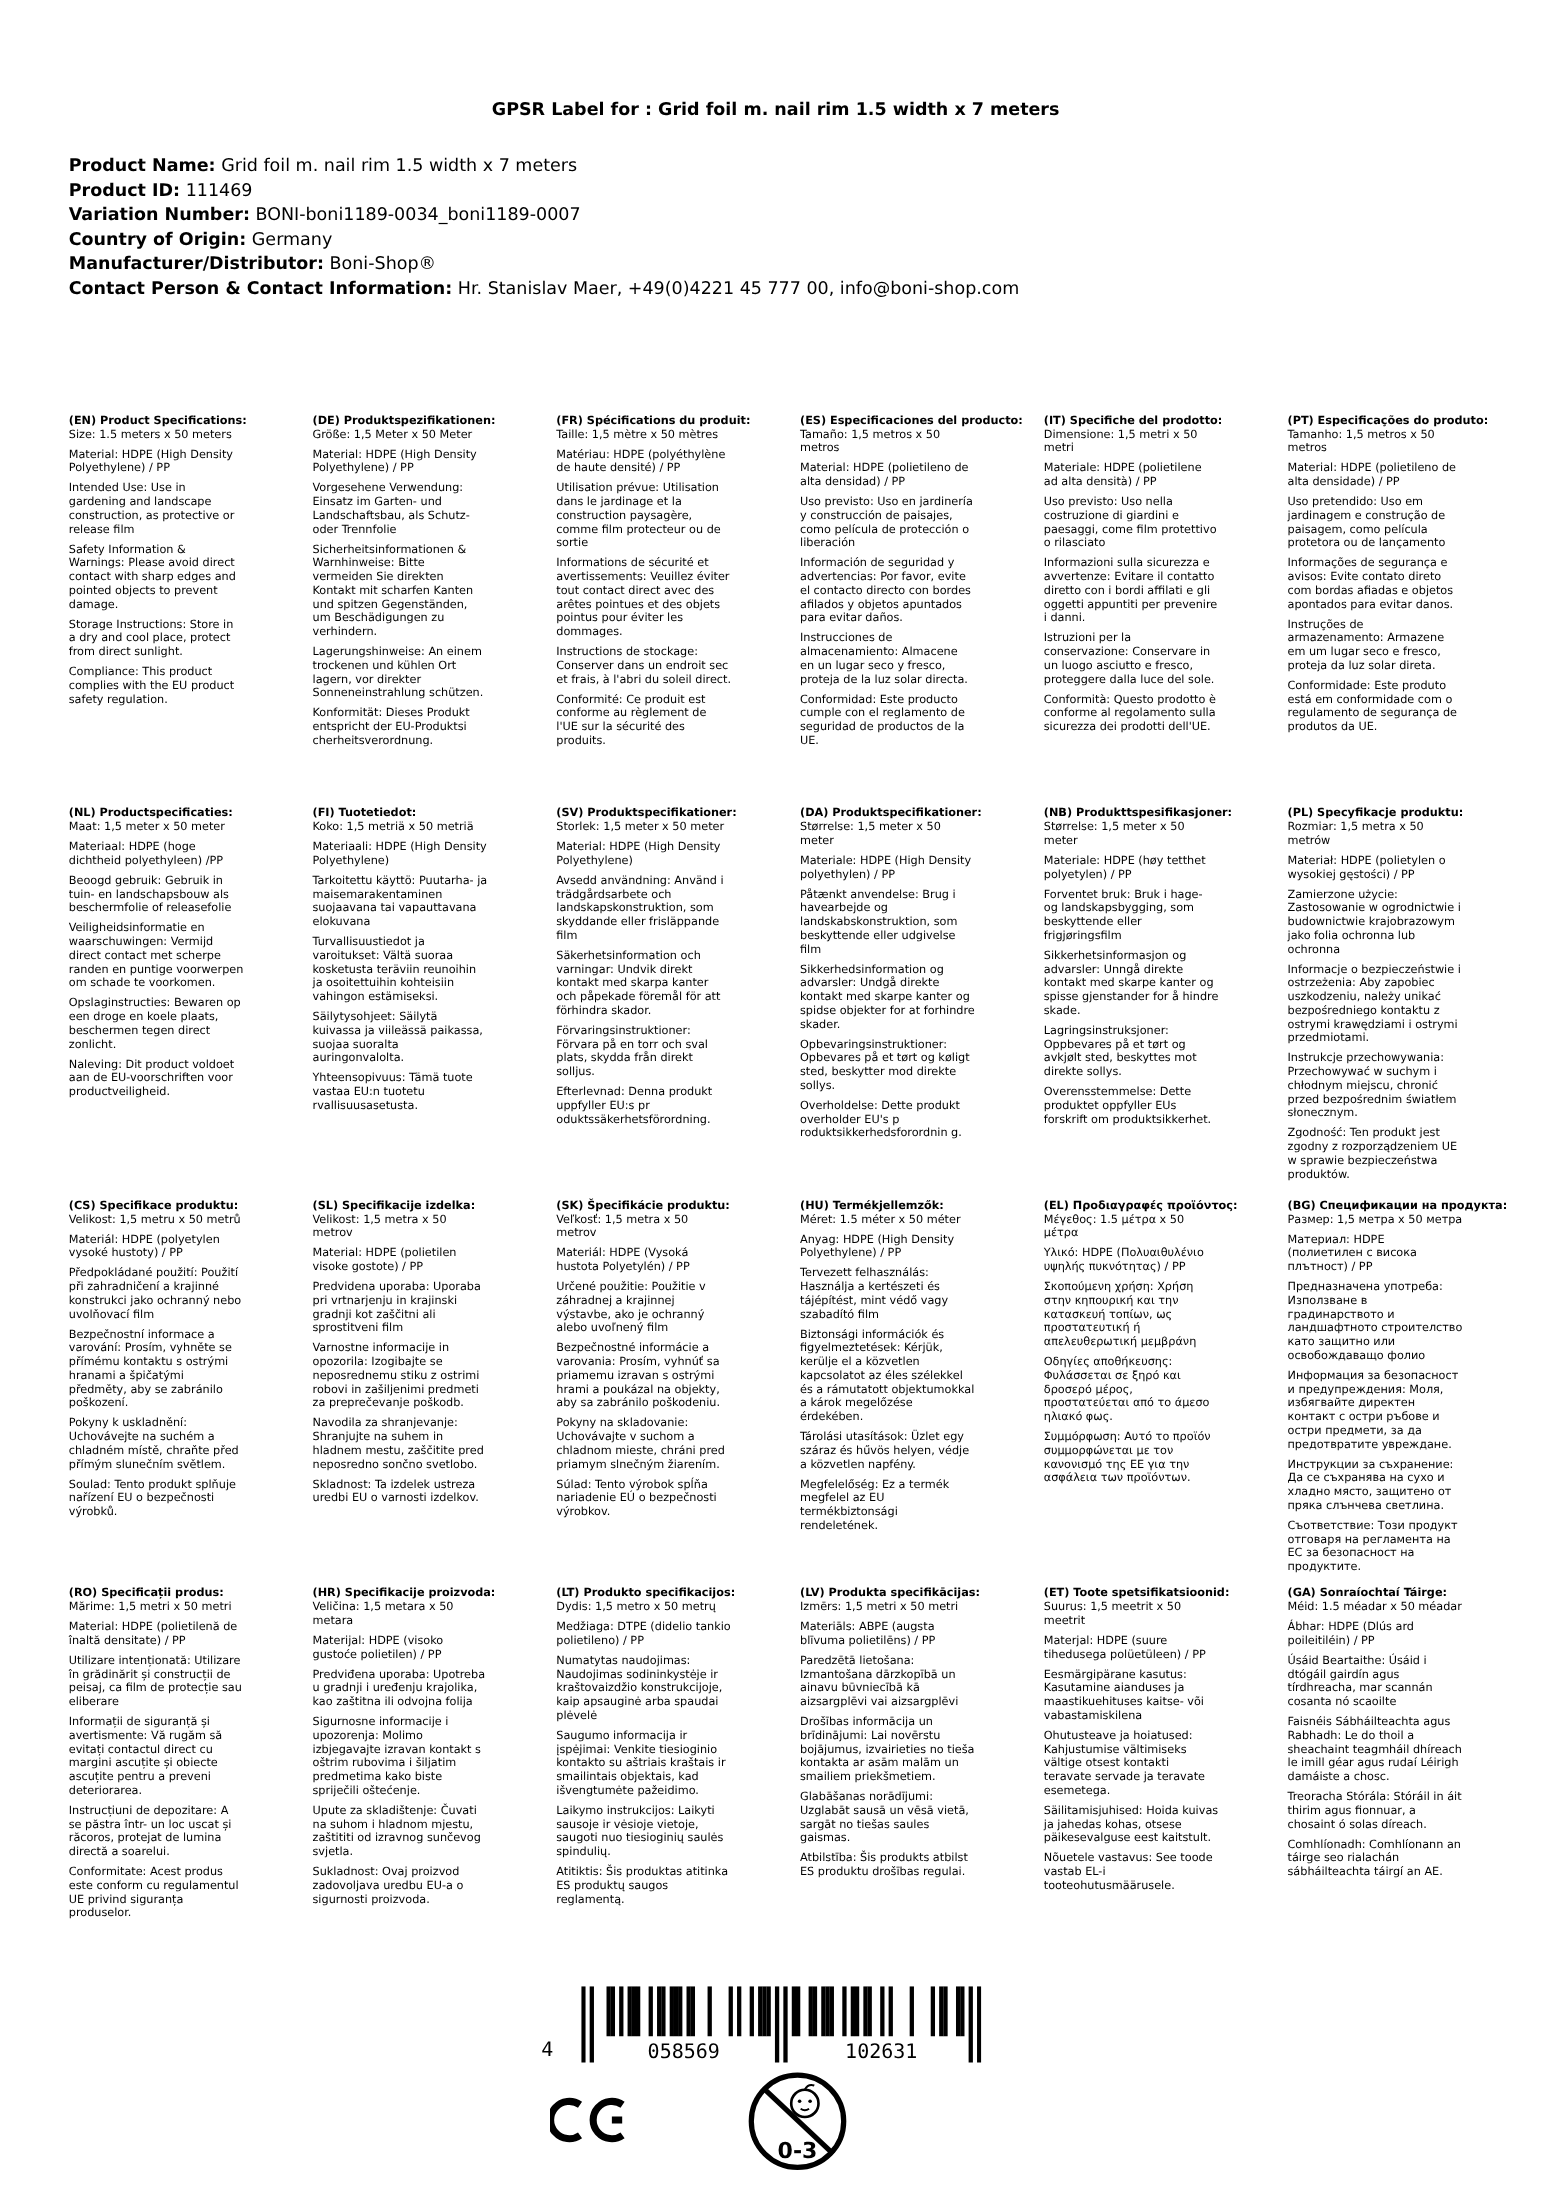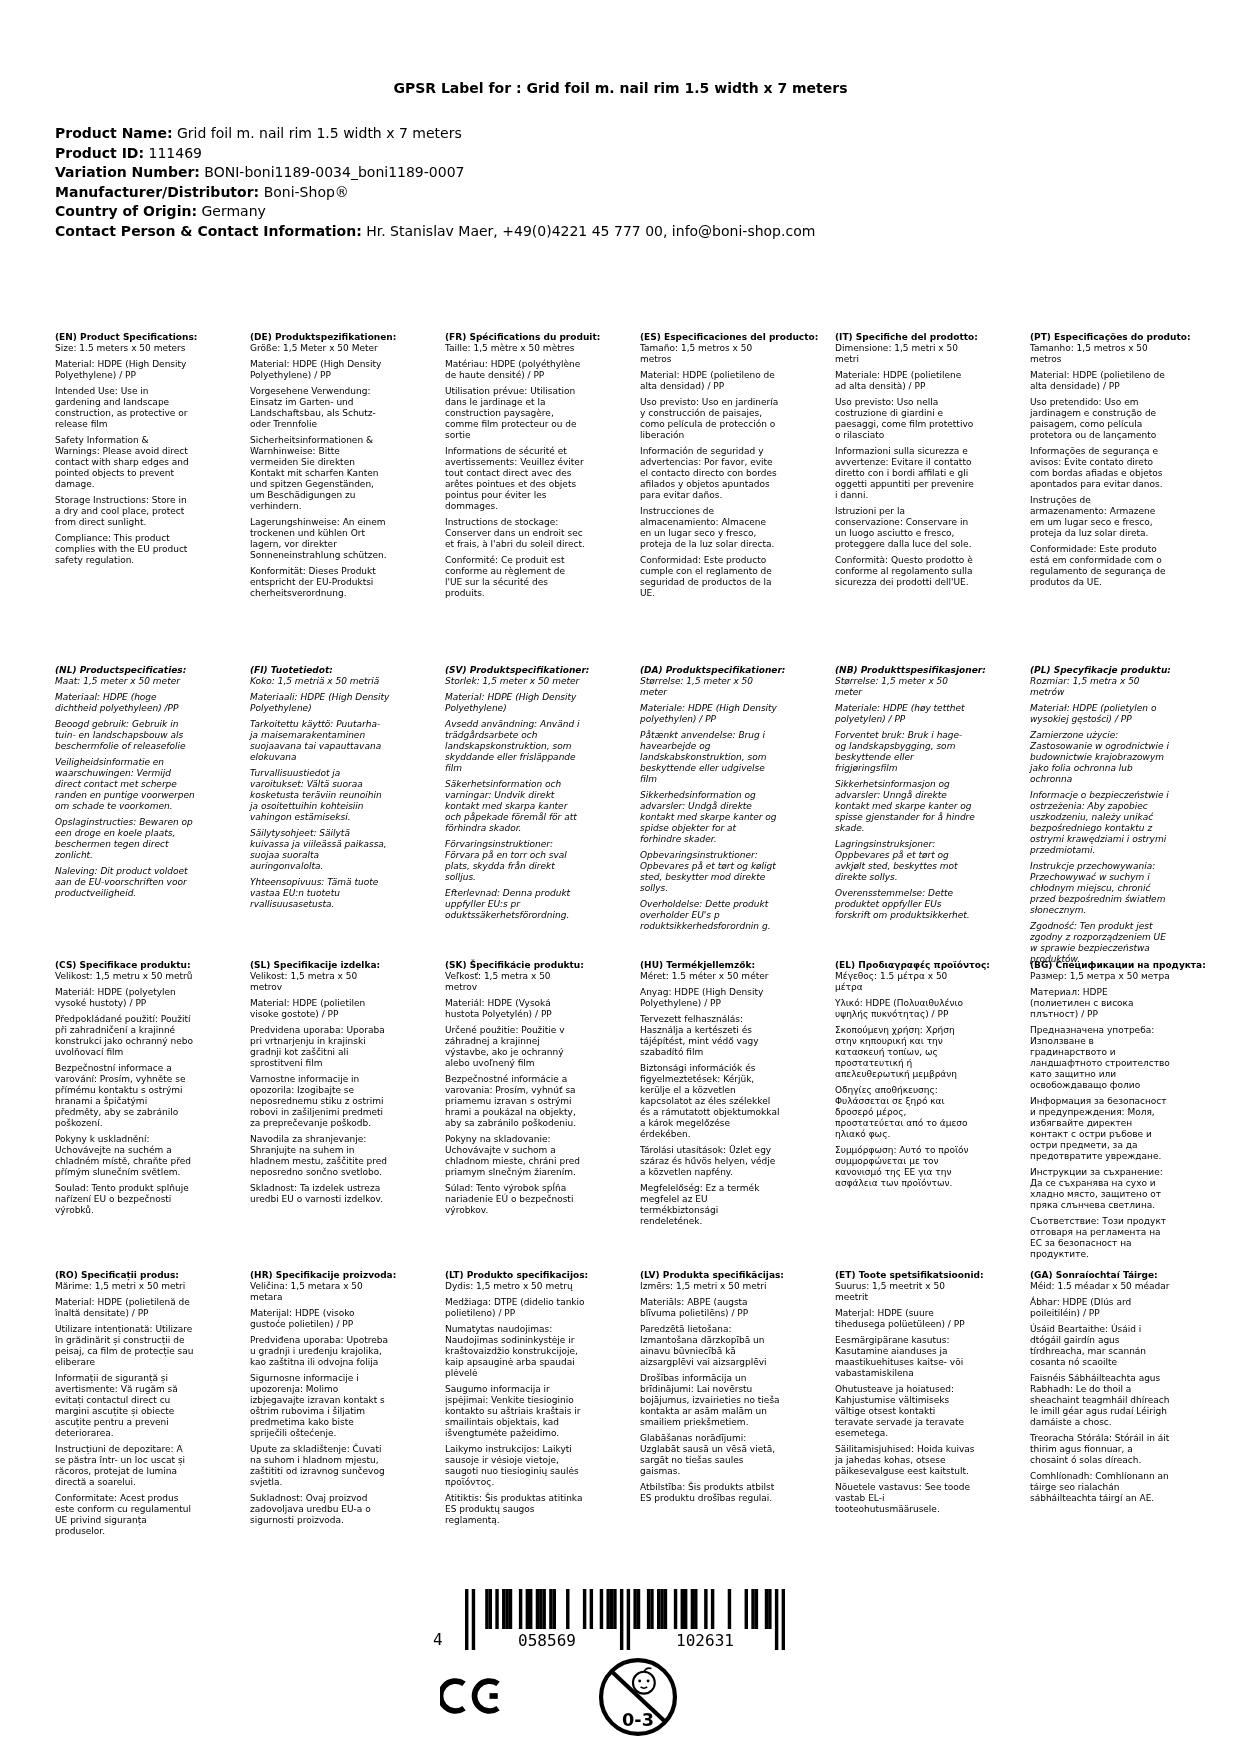--- a/index.html
+++ b/index.html
@@ -29,21 +29,21 @@
   .info-row b { font-weight: 700; }
   .lang-row {
     position: absolute;
     left: 55px;
     display: grid;
     grid-template-columns: repeat(6, 140px);
     column-gap: 55px;
     margin-top: 24px;
   }
   #lang-row-0 { top: 308px; }
-  #lang-row-1 { top: 641px; font-style: italic; }
+  #lang-row-1 { top: 622px; }
   #lang-row-2 { top: 936px; }
   #lang-row-3 { top: 1246px; }
   .cell { font-size: 9px; line-height: 11px; }
   .cell .cell-h { font-weight: 700; white-space: nowrap; }
   .cell p { margin: 0 0 5px 0; }
   .barcode {
     position: absolute;
     left: 465px; top: 1589px;
     width: 320px; height: 62px;
   }
@@ -65,22 +65,22 @@
 <body>
 
 <div class="page">
 
   <div class="title">GPSR Label for : Grid foil m. nail rim 1.5 width x 7 meters</div>
 
   <div class="product-info">
       <div class="info-row"><b>Product Name:</b> Grid foil m. nail rim 1.5 width x 7 meters</div>
       <div class="info-row"><b>Product ID:</b> 111469</div>
       <div class="info-row"><b>Variation Number:</b> BONI-boni1189-0034_boni1189-0007</div>
+      <div class="info-row"><b>Country of Origin:</b> Germany</div>
       <div class="info-row"><b>Manufacturer/Distributor:</b> Boni-Shop®</div>
-      <div class="info-row"><b>Country of Origin:</b> Germany</div>
       <div class="info-row"><b>Contact Person &amp; Contact Information:</b> Hr. Stanislav Maer, +49(0)4221 45 777 00, info@boni-shop.com</div>
     </div>
 
   <div class="lang-row" id="lang-row-0">
       <div class="cell">
         <div class="cell-h">(EN) Product Specifications:</div>
         <p>Size: 1.5 meters x 50 meters</p>
         <p>Material: HDPE (High Density Polyethylene) / PP</p>
         <p>Intended Use: Use in gardening and landscape construction, as protective or release film</p>
         <p>Safety Information &amp; Warnings: Please avoid direct contact with sharp edges and pointed objects to prevent damage.</p>
@@ -262,21 +262,21 @@
         <p>Sigurnosne informacije i upozorenja: Molimo izbjegavajte izravan kontakt s oštrim rubovima i šiljatim predmetima kako biste spriječili oštećenje.</p>
         <p>Upute za skladištenje: Čuvati na suhom i hladnom mjestu, zaštititi od izravnog sunčevog svjetla.</p>
         <p>Sukladnost: Ovaj proizvod zadovoljava uredbu EU-a o sigurnosti proizvoda.</p>
       </div>
       <div class="cell">
         <div class="cell-h">(LT) Produkto specifikacijos:</div>
         <p>Dydis: 1,5 metro x 50 metrų</p>
         <p>Medžiaga: DTPE (didelio tankio polietileno) / PP</p>
         <p>Numatytas naudojimas: Naudojimas sodininkystėje ir kraštovaizdžio konstrukcijoje, kaip apsauginė arba spaudai plėvelė</p>
         <p>Saugumo informacija ir įspėjimai: Venkite tiesioginio kontakto su aštriais kraštais ir smailintais objektais, kad išvengtumėte pažeidimo.</p>
-        <p>Laikymo instrukcijos: Laikyti sausoje ir vėsioje vietoje, saugoti nuo tiesioginių saulės προϊόντος.</p>
+        <p>Laikymo instrukcijos: Laikyti sausoje ir vėsioje vietoje, saugoti nuo tiesioginių saulės spindulių.</p>
         <p>Atitiktis: Šis produktas atitinka ES produktų saugos reglamentą.</p>
       </div>
       <div class="cell">
         <div class="cell-h">(LV) Produkta specifikācijas:</div>
         <p>Izmērs: 1,5 metri x 50 metri</p>
         <p>Materiāls: ABPE (augsta blīvuma polietilēns) / PP</p>
         <p>Paredzētā lietošana: Izmantošana dārzkopībā un ainavu būvniecībā kā aizsargplēvi vai aizsargplēvi</p>
         <p>Drošības informācija un brīdinājumi: Lai novērstu bojājumus, izvairieties no tieša kontakta ar asām malām un smailiem priekšmetiem.</p>
         <p>Glabāšanas norādījumi: Uzglabāt sausā un vēsā vietā, sargāt no tiešas saules gaismas.</p>
         <p>Atbilstība: Šis produkts atbilst ES produktu drošības regulai.</p>

